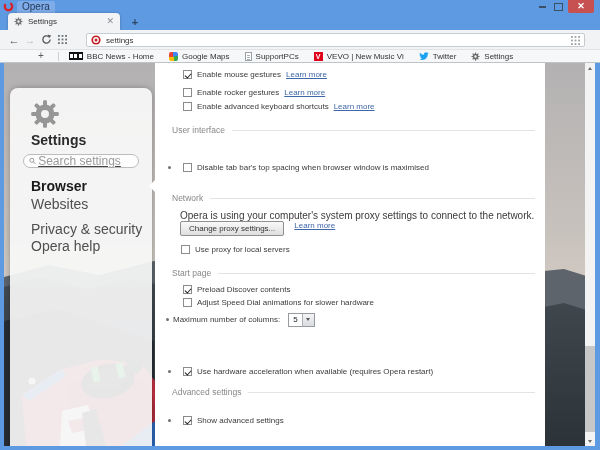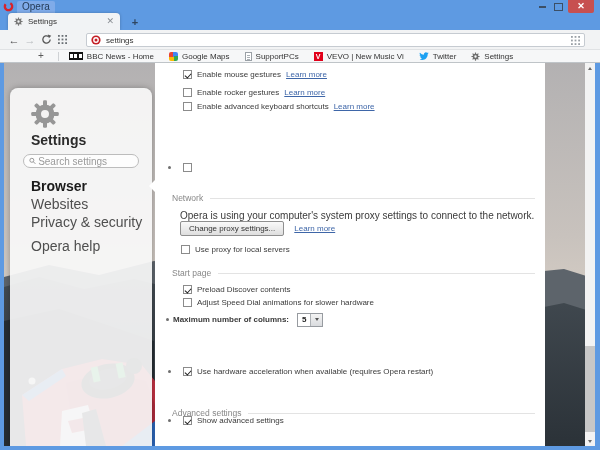--- a/index.html
+++ b/index.html
@@ -63,43 +63,43 @@
   .frame.l{left:0;top:0;bottom:0;width:4px;} .frame.r{right:0;top:0;bottom:0;width:5px;}
   .frame.b{left:0;right:0;bottom:0;height:4px;}
   .photo{position:absolute;left:4px;top:0;width:592px;height:383px;z-index:0;}
   
   .sidebar{position:absolute;left:10px;top:25px;width:142px;bottom:4px;z-index:2;
     background:rgba(248,248,249,0.92);border-radius:8px 8px 0 0;box-shadow:0 0 6px rgba(0,0,0,.28);}
   .gear-big{position:absolute;left:20px;top:11px;width:30px;height:30px;color:#969696;}
   .sb-title{position:absolute;left:21px;top:44px;font-size:14px;font-weight:bold;color:#2b2b2b;}
   .searchbox{position:absolute;left:13px;top:66px;width:116px;height:14px;border:1px solid #bcbcbc;
     border-radius:8px;background:#fdfdfd;box-sizing:border-box;display:flex;align-items:center;padding:0 5px;}
-  .searchbox input{border:none;outline:none;background:transparent;font-size:10px;width:100%;
-    font-family:"Liberation Sans",sans-serif;color:#444;}
+  .searchbox input{border:none;outline:none;background:transparent;font-size:12px;width:100%;
+    font-family:"Liberation Sans",sans-serif;color:#444;text-decoration:underline;}
   .searchbox input::placeholder{color:#9a9a9a;}
   .sb-item{position:absolute;left:21px;height:13px;line-height:13px;font-size:14px;color:#4f4f4f;}
   .sb-item.active{font-weight:bold;color:#1a1a1a;}
   
   .main{position:absolute;left:155px;top:0;width:390px;bottom:4px;background:#fff;z-index:3;}
   .main::before{content:"";position:absolute;left:-6px;top:117px;width:0;height:0;
     border-top:6px solid transparent;border-bottom:6px solid transparent;border-right:6px solid #fff;}
   .sect{position:absolute;left:17px;right:10px;display:flex;align-items:center;gap:7px;height:11px;}
   .sect .t{font-size:8.5px;color:#878787;white-space:nowrap;}
   .sect .line{flex:1;height:1px;background:#e3e3e3;margin-top:1px;}
   .row{position:absolute;left:28px;right:4px;height:11px;display:flex;align-items:center;gap:5px;}
-  .row.plain{left:18px;font-weight:bold;}
+  .row.plain{left:18px;}
   .row .lbl{font-size:8px;color:#3a3a3a;white-space:nowrap;}
   .row a{font-size:8px;color:#3e66a8;text-decoration:underline;white-space:nowrap;}
   .adv::before{content:"";position:absolute;left:-15px;top:4px;width:3px;height:3px;border-radius:50%;background:#6f6f6f;}
   .adv2::before{content:"";position:absolute;left:-7px;top:4px;width:3px;height:3px;border-radius:50%;background:#6f6f6f;}
   .cb{width:9px;height:9px;background:#fff;border:1px solid #8b8b8b;box-sizing:border-box;position:relative;flex:none;}
   .cb.on::after{content:"";position:absolute;left:1px;top:1.5px;width:5px;height:3px;
     border-left:1.5px solid #1e1e1e;border-bottom:1.5px solid #1e1e1e;transform:rotate(-48deg);}
   .para{position:absolute;left:25px;font-size:10px;color:#3a3a3a;white-space:nowrap;}
-  .btnrow{position:absolute;left:25px;display:flex;align-items:center;gap:10px;}
+  .btnrow{position:absolute;left:25px;display:flex;gap:10px;}
   .pushbtn{font-family:"Liberation Sans",sans-serif;font-size:8px;color:#333;padding:2px 8px;
     border:1px solid #8f8f8f;border-radius:2px;background:linear-gradient(#f9f9f9,#dedede);}
   .btnrow a{font-size:8px;color:#3e66a8;text-decoration:underline;}
   .select{display:inline-flex;align-items:stretch;height:12px;border:1px solid #979ba0;background:#fff;margin-left:3px;}
   .select .v{font-size:8px;color:#222;padding:0 4px;display:flex;align-items:center;}
   .select .dd{width:11px;background:linear-gradient(#f4f4f4,#d9dbde);border-left:1px solid #aeb2b6;
     display:flex;align-items:center;justify-content:center;}
   .select .dd i{width:0;height:0;border-left:2.5px solid transparent;border-right:2.5px solid transparent;
     border-top:3.5px solid #555;}
   
@@ -285,21 +285,21 @@
       <div class="sb-title">Settings</div>
       <div class="searchbox">
         <svg width="8" height="8" viewBox="0 0 10 10">
           <circle cx="4" cy="4" r="2.8" fill="none" stroke="#8a8a8a" stroke-width="1.2"></circle>
           <line x1="6.2" y1="6.2" x2="9" y2="9" stroke="#8a8a8a" stroke-width="1.2"></line>
         </svg>
         <input placeholder="Search settings" style="">
       </div>
       <div class="sb-item active" style="top:92px">Browser</div>
       <div class="sb-item" style="top:110px">Websites</div>
-      <div class="sb-item" style="top:128px">Privacy &amp; security</div>
+      <div class="sb-item" style="top:135px">Privacy &amp; security</div>
       <div class="sb-item" style="top:152px">Opera help</div>
     </div>
 
     <div class="main">
 
       <div class="row" style="top:6px">
         <span class="cb on"></span>
         <span class="lbl">Enable mouse gestures</span>
         <a>Learn more</a>
       </div>
@@ -307,22 +307,27 @@
         <span class="cb"></span>
         <span class="lbl">Enable rocker gestures</span>
         <a>Learn more</a>
       </div>
       <div class="row" style="top:38px">
         <span class="cb"></span>
         <span class="lbl">Enable advanced keyboard shortcuts</span>
         <a>Learn more</a>
       </div>
 
+      <div class="sect" style="top:61px">
+        <span class="t">User interface</span>
+          <span class="line"></span>
+      </div>
       <div class="row adv" style="top:99px">
         <span class="cb"></span>
+        <span class="lbl">Disable tab bar's top spacing when browser window is maximised</span>
       </div>
 
       <div class="sect" style="top:129px">
         <span class="t">Network</span>
           <span class="line"></span>
       </div>
       <div class="para" style="top:147px">Opera is using your computer's system proxy settings to connect to the network.</div>
       <div class="btnrow" style="top:158px">
         <button class="pushbtn">Change proxy settings...</button>
         <a>Learn more</a>
@@ -352,21 +357,21 @@
               <i></i>
             </span>
         </span>
       </div>
 
       <div class="row adv" style="top:303px">
         <span class="cb on"></span>
         <span class="lbl">Use hardware acceleration when available (requires Opera restart)</span>
       </div>
 
-      <div class="sect" style="top:344px">
+      <div class="sect" style="top:323px">
         <span class="t">Advanced settings</span>
           <span class="line"></span>
       </div>
       <div class="row adv" style="top:352px">
         <span class="cb on"></span>
         <span class="lbl">Show advanced settings</span>
       </div>
     </div>
 
     <div class="scrollbar">

